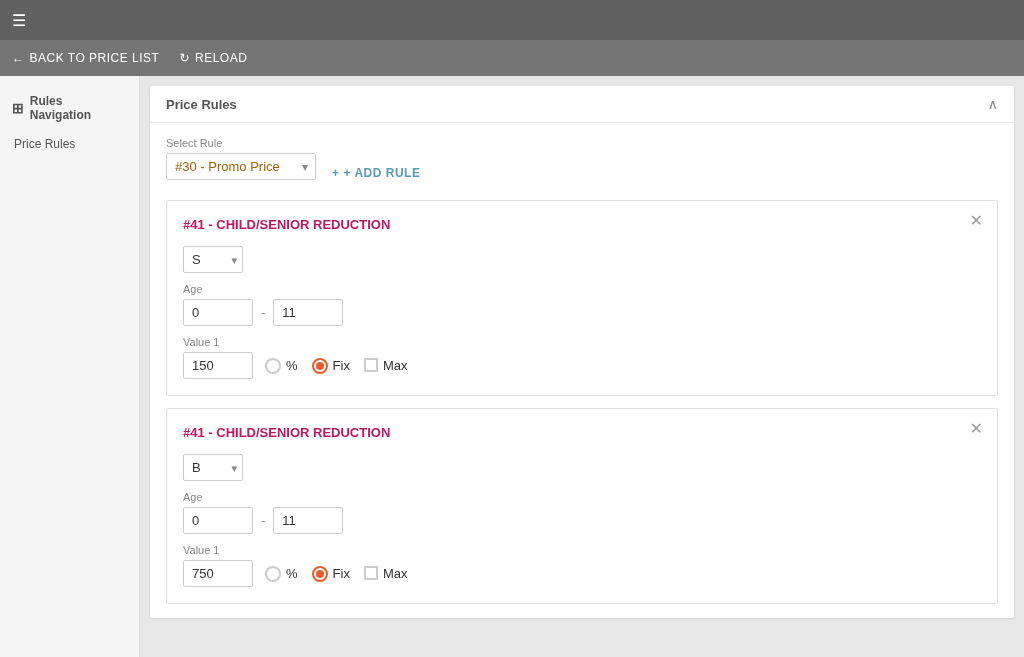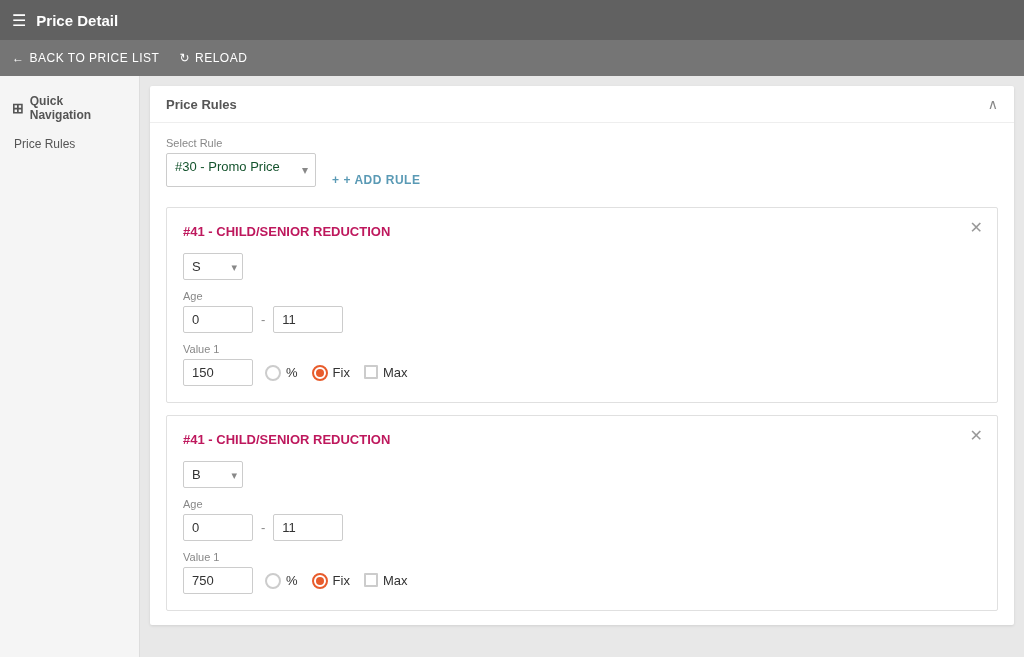--- a/index.html
+++ b/index.html
@@ -134,23 +134,23 @@
 
     .select-wrapper {
       position: relative;
       display: inline-block;
     }
     .select-wrapper select {
       appearance: none;
       -webkit-appearance: none;
       border: 1px solid #ccc;
       border-radius: 2px;
-      padding: 5px 28px 12px 8px;
-      font-size: 13px;
-      color: #14532d;
+      padding: 5px 28px 5px 8px;
+      font-size: 13px;
+      color: #a16207;
       background: #fff;
       cursor: pointer;
       min-width: 150px;
     }
     .select-wrapper::after {
       content: '▾';
       position: absolute;
       right: 8px;
       top: 50%;
       transform: translateY(-50%);
@@ -318,40 +318,39 @@
     
     .content-area::-webkit-scrollbar { width: 6px; }
     .content-area::-webkit-scrollbar-track { background: #e0e0e0; }
     .content-area::-webkit-scrollbar-thumb { background: #bbb; border-radius: 3px; }
   </style>
 </head>
 <body>
 
 <div class="top-bar">
   <span class="top-bar-menu-icon">☰</span>
-  <span class="top-bar-title">Price Detail</span>
 </div>
 
 <div class="action-bar">
   <div class="action-btn">
     <span>←</span>
     <span>BACK TO PRICE LIST</span>
   </div>
   <div class="action-btn">
     <span>↻</span>
     <span>RELOAD</span>
   </div>
 </div>
 
 <div class="main-layout">
 
   <div class="sidebar">
     <div class="sidebar-nav-header">
       <span class="sidebar-nav-icon">⊞</span>
-      <span>Quick Navigation</span>
+      <span>Rules Navigation</span>
     </div>
     <div class="sidebar-item">Price Rules</div>
   </div>
 
   <div class="content-area">
 
     <div class="price-rules-card">
 
       <div class="section-header">
         <span class="section-title">Price Rules</span>

